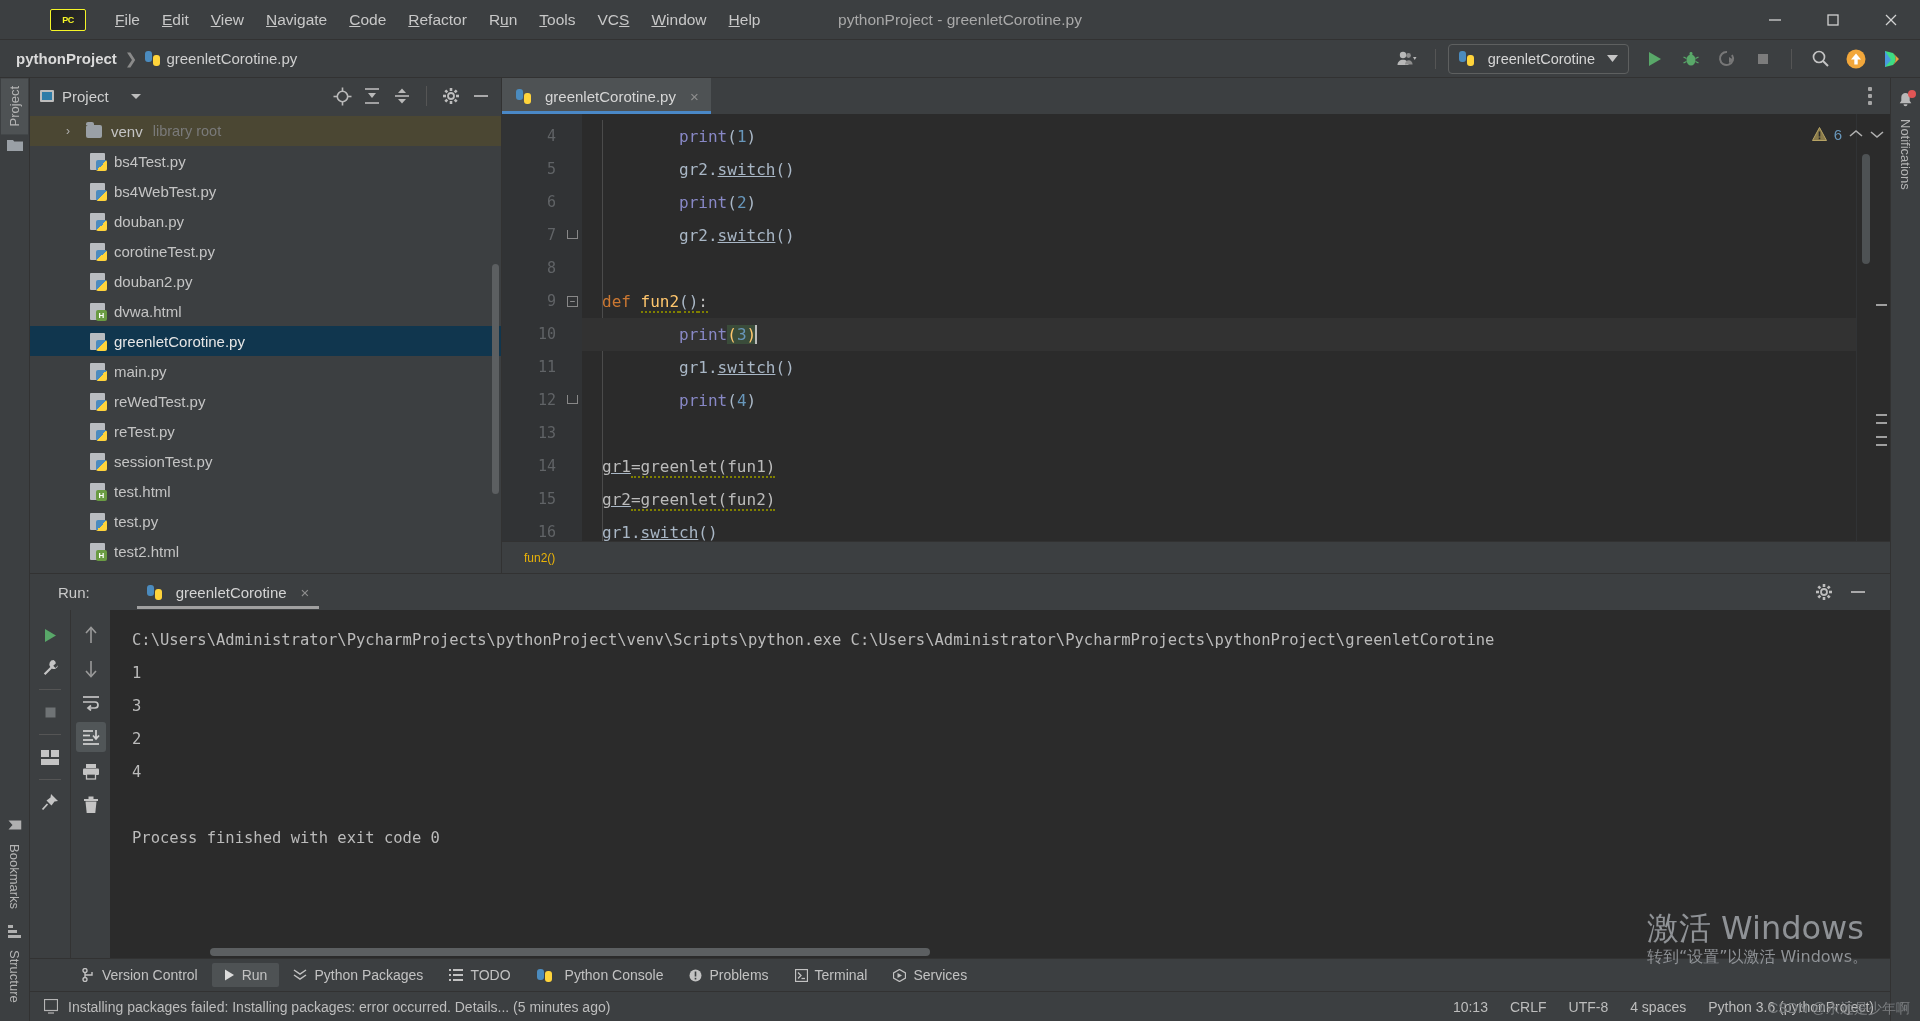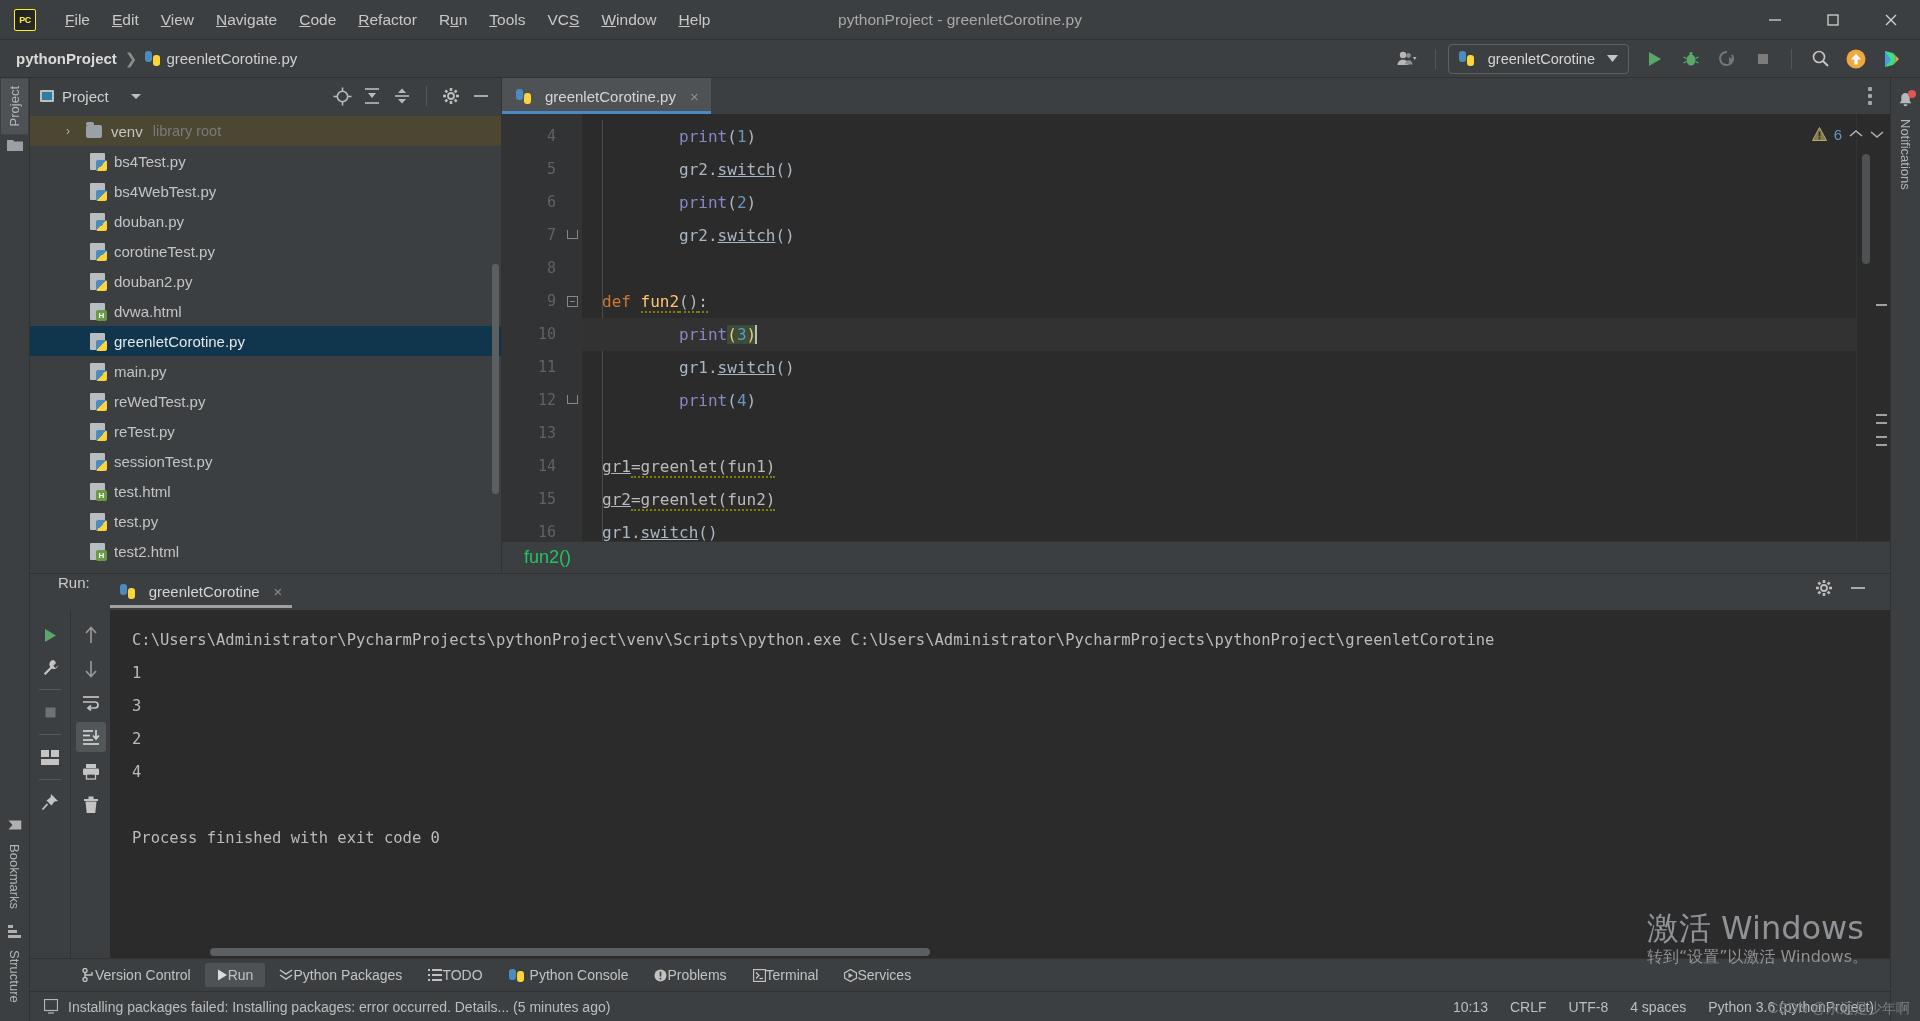--- a/index.html
+++ b/index.html
@@ -12,26 +12,27 @@
   }
   .app{ position:relative; width:1920px; height:1021px; display:flex; flex-direction:column; }
 
   
   .menubar{
     height:40px; background:#3c3f41; display:flex; align-items:center;
     padding-left:14px; position:relative; flex:0 0 40px;
     border-bottom:1px solid #323232;
   }
   .pc-logo{
-    width:22px;height:22px;border-radius:2px;
+    width:36px;height:22px;border-radius:2px;
     background:linear-gradient(135deg,#1f1f1f 0%,#2a2a2a 100%);
     border:1.5px solid #f5f527;
     display:flex;align-items:center;justify-content:center;
     font-size:9px;font-weight:bold;color:#f5f527;letter-spacing:-0.5px;
     margin-right:18px;
+    margin-left:36px;
   }
   .menu-item{
     font-size:15.5px; color:#c8c8c8; padding:4px 11px; cursor:default; white-space:nowrap;
   }
   .menu-item .mn{ text-decoration:underline; }
   .win-title{
     position:absolute; left:0; right:0; text-align:center;
     font-size:15.5px; color:#a9a9a9; pointer-events:none;
   }
   .win-ctrls{ position:absolute; right:0; top:0; height:40px; display:flex; }
@@ -166,26 +167,26 @@
   .ed-right{
     width:34px;flex:0 0 34px;background:#2b2b2b;position:relative;border-left:1px solid #313335;
   }
   .warnbox{ position:absolute; right:0; top:0; height:40px; display:flex; align-items:center; gap:7px; padding-right:6px;}
   .marks{ position:absolute; right:3px; width:12px; }
   .mark{ position:absolute; right:0; width:11px;height:2px;background:#a0a0a0; }
   .ed-scroll{ position:absolute; right:20px; top:0; width:8px; height:110px; background:#4e5254; border-radius:4px; }
 
   .bcrumb-bar{
     height:32px; flex:0 0 32px; background:#3c3f41; display:flex; align-items:center;
-    padding-left:22px; font-size:18px; color:#22c55e; border-top:1px solid #323232;
+    padding-left:22px; font-size:12px; color:#eab308; border-top:1px solid #323232;
   }
 
   
   .runpanel{ flex:1; display:flex; flex-direction:column; min-height:0; background:#3c3f41; border-top:1px solid #323232; }
-  .run-head{ height:36px; flex:0 0 36px; display:flex; align-items:flex-start; padding-left:28px; position:relative; }
+  .run-head{ height:36px; flex:0 0 36px; display:flex; align-items:center; padding-left:28px; position:relative;gap:27px; }
   .run-label{ font-size:15px; color:#cacaca; margin-right:20px; }
   .run-tab{
     display:flex; align-items:center; gap:8px; font-size:15px; color:#d4d4d4;
     padding:0 10px; height:34px; position:relative;
   }
   .run-tab::after{ content:""; position:absolute; left:0; right:0; bottom:0; height:3px; background:#a0a0a0; }
   .run-head-right{ margin-left:auto; display:flex; align-items:center; gap:6px; padding-right:18px; }
 
   .run-body{ flex:1; display:flex; min-height:0; }
   .run-tools{ width:40px; flex:0 0 40px; display:flex; flex-direction:column; align-items:center; padding-top:10px; gap:2px; background:#3c3f41;}
@@ -199,21 +200,21 @@
     padding:14px 0 0 22px; min-width:0;
   }
   .cons-line{ height:33px; line-height:33px; white-space:pre; }
   .hscroll{ position:absolute; left:100px; bottom:2px; height:8px; width:720px; background:#5c5f61; border-radius:4px;}
 
   
   .toolwin{
     height:33px; flex:0 0 33px; background:#3c3f41; display:flex; align-items:center;
     padding-left:40px; gap:2px; border-top:1px solid #323232;
   }
-  .tw{ display:flex; align-items:center; font-size:14px; color:#c2c2c2; padding:4px 12px; border-radius:2px;}
+  .tw{ display:flex; align-items:center; gap:7px; font-size:14px; color:#c2c2c2; padding:4px 12px; border-radius:2px;}
   .tw.active{ background:#4e5254; }
 
   .statusbar{
     height:30px; flex:0 0 30px; background:#3c3f41; display:flex; align-items:center;
     padding:0 16px 0 14px; font-size:14px; color:#bdbdbd; border-top:1px solid #323232;
     position:relative;
   }
   .status-right{ margin-left:auto; display:flex; align-items:center; gap:22px; }
 
   .wm{

